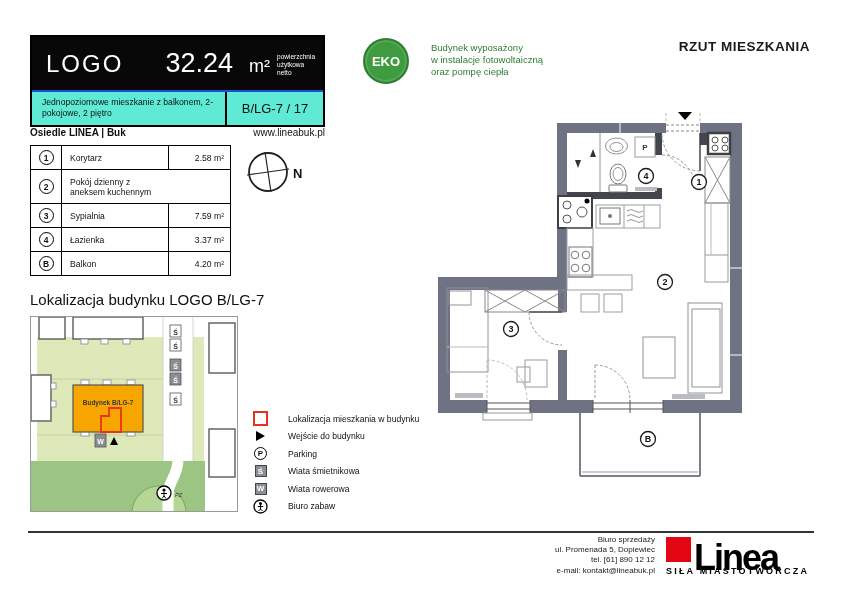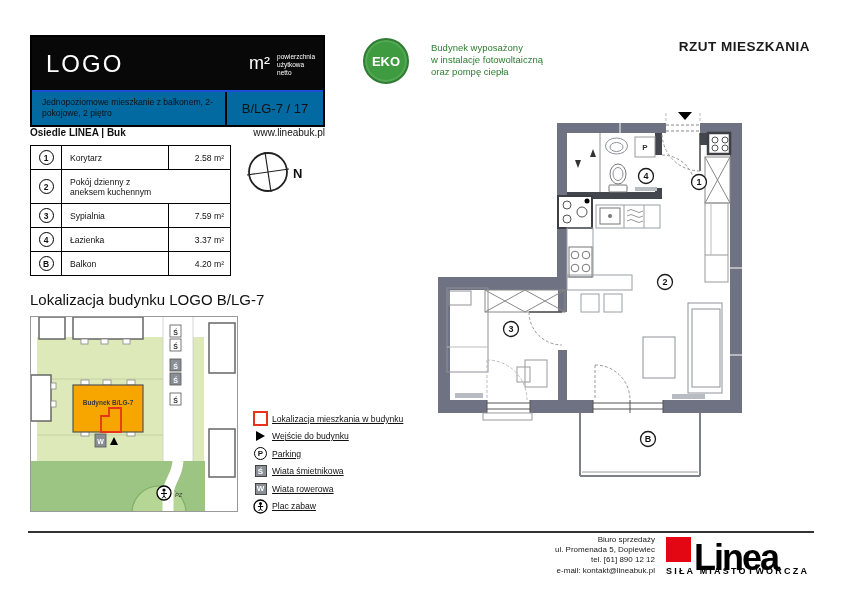--- a/index.html
+++ b/index.html
@@ -1,21 +1,21 @@
 <!DOCTYPE html>
 <html><head>
 <meta charset="utf-8">
 <style>
   html,body{margin:0;padding:0;background:#fff;}
   #page{position:relative;width:842px;height:595px;background:#fff;overflow:hidden;
         font-family:"Liberation Sans","DejaVu Sans",sans-serif;color:#111;}
   .abs{position:absolute;}
 
   
-  .header-card{left:30px;top:35px;width:295px;border:2px solid #000;box-sizing:border-box;background:#0369a1;}
+  .header-card{left:30px;top:35px;width:295px;border:2px solid #000;box-sizing:border-box;background:#5eead4;}
   .hc-top{background:#080808;color:#fff;height:53px;display:flex;align-items:center;}
   .hc-logo{font-size:24px;letter-spacing:2px;margin-left:14px;font-weight:400;}
   .hc-area-wrap{margin-left:auto;display:flex;align-items:baseline;}
   .hc-area{font-size:27px;font-weight:500;}
   .hc-area-unit{font-size:18px;margin-left:16px;}
   .hc-note{font-size:6.5px;line-height:8px;margin:0 8px 0 7px;align-self:center;padding-top:2px;}
   .hc-mid{display:flex;border-top:2px solid #1d4ed8;height:33px;}
   .hc-desc{flex:1;font-size:8.6px;line-height:11px;padding:5px 6px 0 10px;}
   .hc-code{width:96px;border-left:2px solid #000;display:flex;align-items:center;justify-content:center;font-size:13px;}
   .header-sub{left:30px;top:127px;width:295px;display:flex;justify-content:space-between;font-size:10px;}
@@ -42,21 +42,21 @@
 
   .compass{left:244px;top:145px;}
 
   .map-title{left:30px;top:291px;font-size:15px;}
   .site-map{left:30px;top:316px;width:206px;height:194px;border:1px solid #999;box-sizing:content-box;background:#fff;}
 
   
   .legend{left:252px;top:410px;width:175px;}
   .lg-row{display:flex;align-items:center;height:17.5px;}
   .lg-icon{width:17px;display:flex;align-items:center;justify-content:center;flex:0 0 17px;}
-  .lg-label{font-size:8.6px;margin-left:3px;white-space:nowrap;text-decoration:underline;}
+  .lg-label{font-size:8.6px;margin-left:19px;white-space:nowrap;}
   .ic-apt{width:11px;height:11px;border:2px solid #e8321e;}
   .ic-arrow{width:0;height:0;border-left:9px solid #000;border-top:5px solid transparent;border-bottom:5px solid transparent;}
   .ic-parking{width:13px;height:13px;border:1.4px solid #000;border-radius:50%;display:flex;align-items:center;justify-content:center;
               font-size:8px;font-weight:700;box-sizing:border-box;}
   .ic-box{width:12px;height:12px;background:#8a8f95;border:1px solid #444;color:#fff;font-size:8px;font-weight:700;
           display:flex;align-items:center;justify-content:center;box-sizing:border-box;}
 
   
   .footer-rule{left:28px;top:531px;width:786px;border-top:2px solid #333;}
   .disclaimer{left:30px;top:538px;font-size:10px;line-height:13.5px;color:#1a1a1a;}
@@ -69,20 +69,21 @@
 </style>
 </head>
 <body>
 
 <div id="page">
 
   <div class="abs header-card">
     <div class="hc-top">
       <span class="hc-logo">LOGO</span>
       <span class="hc-area-wrap">
+        <span class="hc-area">32.24</span>
         <span class="hc-area-unit">m²</span>
       </span>
       <span class="hc-note">
         <span>powierzchnia</span><br>
         <span>użytkowa</span><br>
         <span>netto</span>
       </span>
     </div>
     <div class="hc-mid">
       <div class="hc-desc">Jednopoziomowe mieszkanie z balkonem, 2-pokojowe, 2 piętro</div>
@@ -254,21 +255,21 @@
       <span class="lg-label">Wiata rowerowa</span>
     </div>
     <div class="lg-row">
       <span class="lg-icon">
         <svg width="15" height="15" viewBox="0 0 15 15">
           <circle cx="7.5" cy="7.5" r="6.5" fill="none" stroke="#000" stroke-width="1.3"></circle>
           <circle cx="7.5" cy="4.5" r="1.5" fill="#000"></circle>
           <path d="M7.5,6 L7.5,10 M4.8,7.5 L10.2,7.5 M5.5,12 L7.5,10 L9.5,12" stroke="#000" stroke-width="1" fill="none"></path>
         </svg>
       </span>
-      <span class="lg-label">Plac zabaw</span>
+      <span class="lg-label">Biuro zabaw</span>
     </div>
   </div>
 
   <div class="abs" style="left:430px;top:105px;">
     <svg width="335" height="420" viewBox="0 0 335 420">
 
       <g fill="#6e7282">
         <rect x="127" y="18" width="109" height="10"></rect>
         <rect x="270" y="18" width="42" height="10"></rect>
         <rect x="300" y="18" width="12" height="290"></rect>

